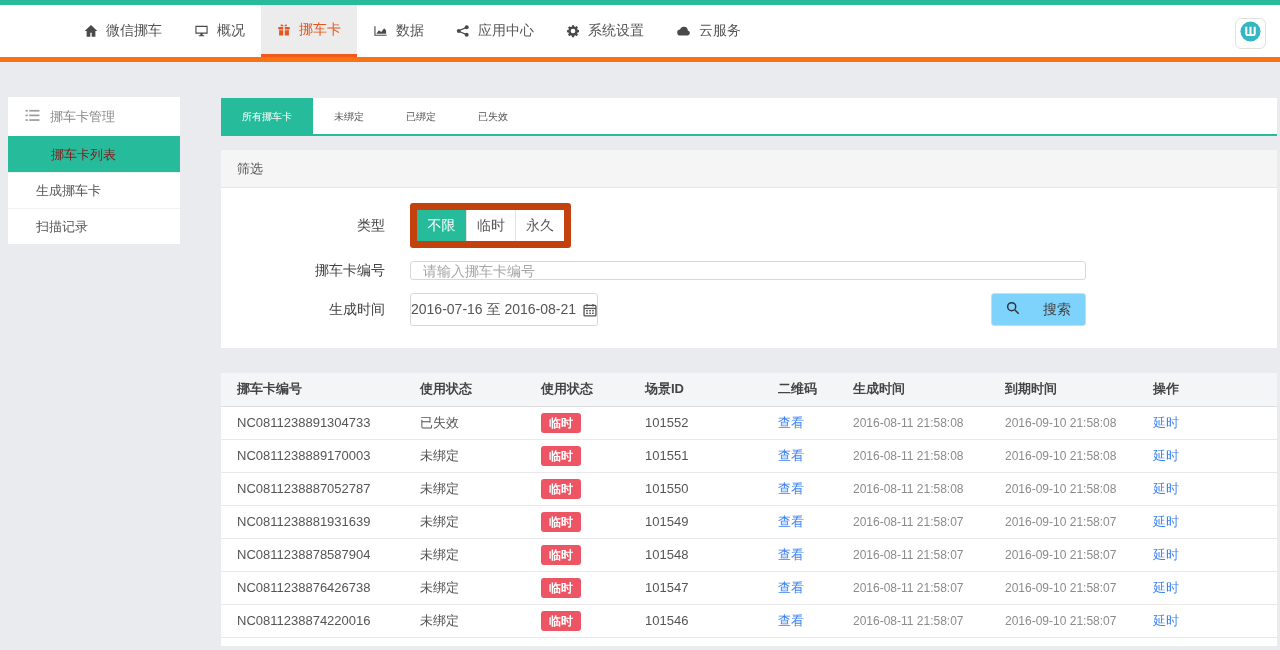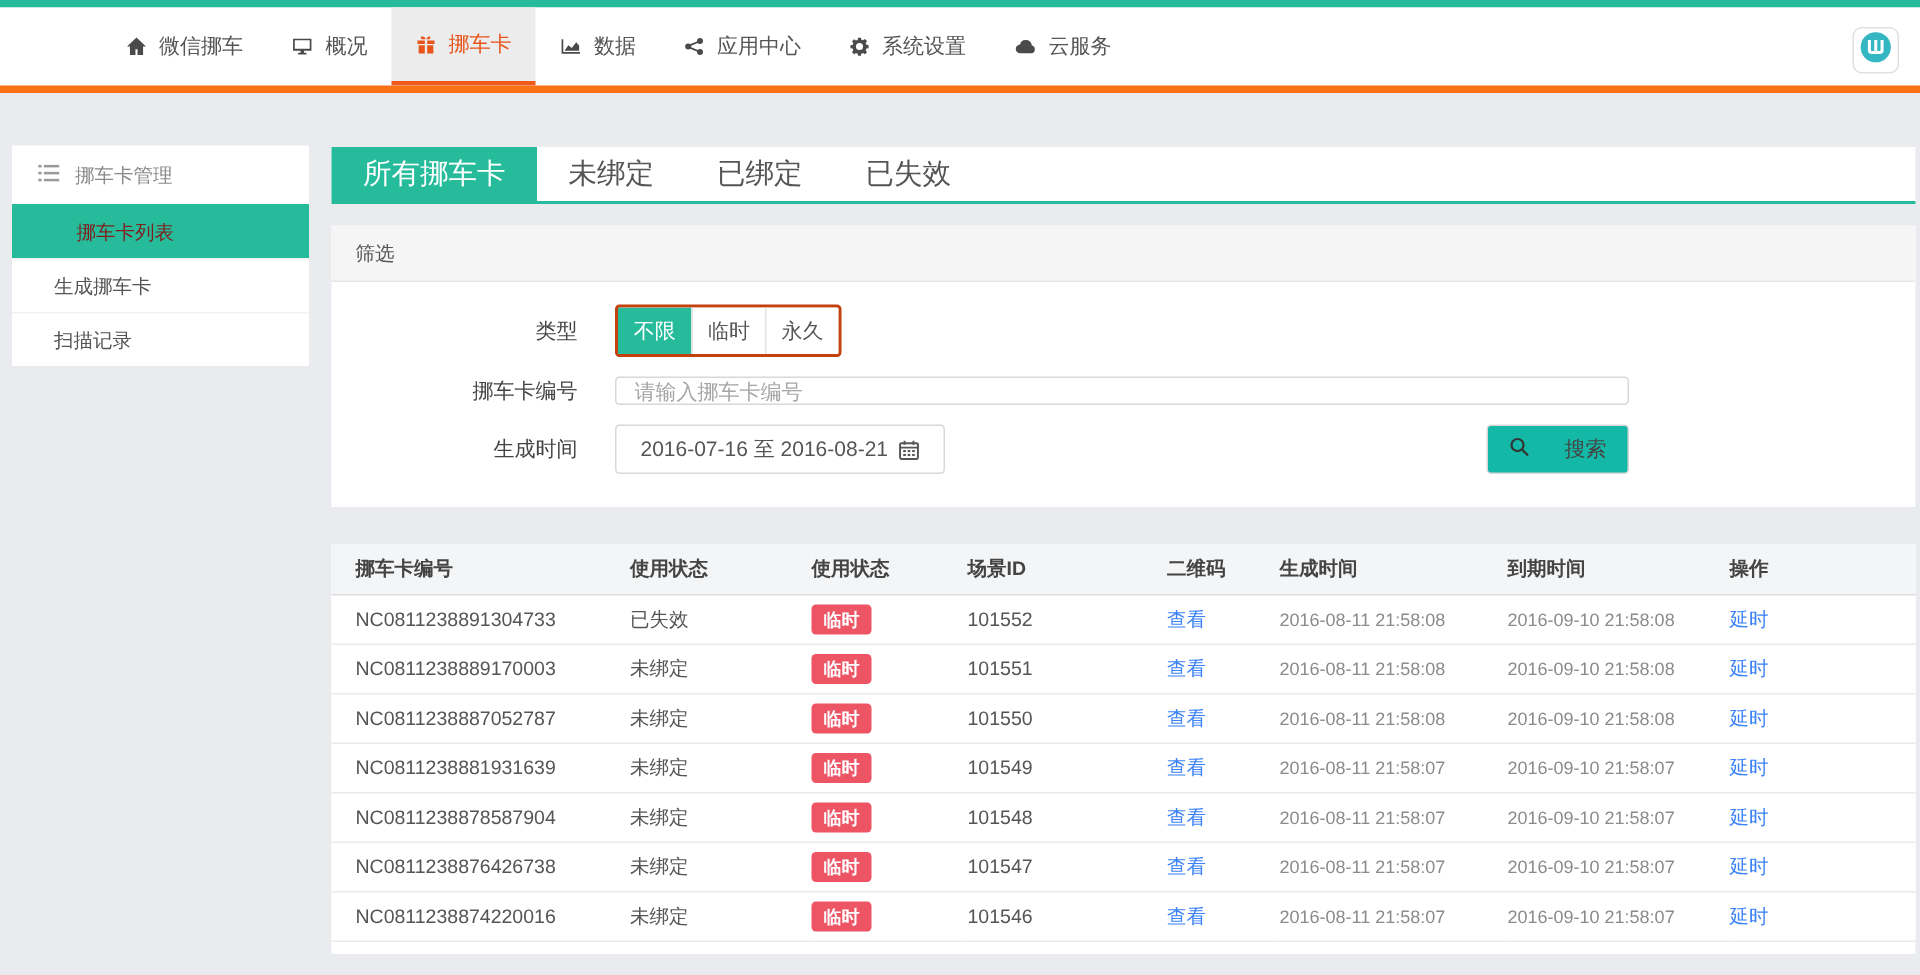--- a/index.html
+++ b/index.html
@@ -11,56 +11,56 @@
 
   
   .navbar { height:57px; background:#fff; border-bottom:5px solid #f97316; display:flex; align-items:stretch; padding-left:68px; position:relative; }
   .nav-item { display:flex; align-items:center; gap:8px; padding:0 16px; font-size:14px; color:#555; cursor:pointer; }
   .nav-item svg { display:block; fill:#4a4a4a; }
   .nav-item.active { background:#ececec; border-bottom:3px solid #f05a1b; color:#e8551c; }
   .nav-item.active svg { fill:#e8551c; }
   .logo-btn { position:absolute; right:14px; top:13px; width:31px; height:31px; background:#fff; border:1px solid #e0e0e0; border-radius:6px; display:flex; align-items:center; justify-content:center; cursor:pointer; }
 
   
-  .sidebar { position:absolute; left:8px; top:97px; width:198px; background:#fff; }
+  .sidebar { position:absolute; left:8px; top:97px; width:172px; background:#fff; }
   .sidebar-header { height:39px; display:flex; align-items:center; gap:10px; padding-left:17px; font-size:13px; color:#8a8a8a; }
   .sidebar-header svg { fill:#9a9a9a; }
   .sidebar-item { height:36px; line-height:36px; padding-left:28px; font-size:13px; color:#555; border-top:1px solid #f1f1f1; cursor:pointer; }
   .sidebar-item.active { background:#26bc9b; color:#7f1d1d; border-top-color:#26bc9b;padding-left:43px; }
 
   
   .main { position:absolute; left:221px; top:98px; width:1056px; }
 
   
   .tabs { background:#fff; height:38px; display:flex; border-bottom:2px solid #26bc9b; }
-  .tab { line-height:38px; padding:0 21px; font-size:19px; color:#555; cursor:pointer; }
+  .tab { line-height:38px; padding:0 21px; font-size:10px; color:#555; cursor:pointer; }
   .tab.active { background:#26bc9b; color:#fff; }
 
   
   .panel { margin-top:14px; background:#fff; }
   .panel-header { height:38px; line-height:37px; padding-left:16px; background:#f5f5f6; border-bottom:1px solid #e7e7e7; font-size:13px; color:#555; }
   .panel-body { padding:15px 0 22px; }
   .form-row { display:flex; align-items:center; margin-bottom:13px; }
   .form-row:last-child { margin-bottom:0; }
   .form-label { width:164px; text-align:right; margin-right:25px; font-weight:normal; font-size:14px; color:#444; }
   .form-content { width:676px; display:flex; align-items:center; }
   .form-content.spread { justify-content:space-between; }
 
-  .btn-group { display:inline-flex; border:2px solid #c2410c; border-radius:3px; overflow:hidden; background:#fff;align-items:flex-end; }
+  .btn-group { display:inline-flex; border:7px solid #c2410c; border-radius:3px; overflow:hidden; background:#fff;align-items:flex-end; }
   .seg { width:49px; height:31px; line-height:31px; text-align:center; font-size:14px; color:#555; background:#fff; border-left:1px solid #e3e3e3; cursor:pointer; }
   .seg:first-child { border-left:none; }
   .seg.active { background:#26bc9b; color:#fff; border-left-color:#26bc9b; }
 
   .text-input { width:676px; height:19px; border:1px solid #d8d8d8; border-radius:3px; padding:0 12px; font-size:14px; color:#555; outline:none; }
   .text-input::placeholder { color:#a6a6a6; }
 
-  .date-box { width:220px; height:33px; border:1px solid #d8d8d8; border-radius:3px; background:#fff; display:flex; align-items:center; justify-content:center; gap:7px; font-size:14px; color:#555; cursor:pointer; }
+  .date-box { width:188px; height:33px; border:1px solid #d8d8d8; border-radius:3px; background:#fff; display:flex; align-items:center; justify-content:center; gap:7px; font-size:14px; color:#555; cursor:pointer; }
   .date-box svg { display:block; }
 
-  .search-btn { height:33px; padding:0 14px; border:1px solid #d8d8d8; border-radius:3px; background:#14b8a6; display:flex; align-items:center; gap:23px; font-size:14px; color:#444; cursor:pointer; }
+  .search-btn { height:33px; padding:0 14px; border:1px solid #d8d8d8; border-radius:3px; background:#7dd3fc; display:flex; align-items:center; gap:23px; font-size:14px; color:#444; cursor:pointer; }
 
   
   .table-wrap { margin-top:25px; background:#fff; padding-bottom:8px; }
   table { width:1056px; border-collapse:collapse; table-layout:fixed; }
   thead th { background:#f4f5f6; height:33px; text-align:left; font-size:13px; font-weight:bold; color:#444; border-bottom:1px solid #dcdddf; }
   tbody td { height:33px; border-bottom:1px solid #e9e9e9; font-size:13px; color:#555; background:#fff; }
   th:first-child, td:first-child { padding-left:16px; }
   .ts { color:#8b8b8b; font-size:12px; }
   .link { color:#3b82f6; text-decoration:none; cursor:pointer; }
   .badge { display:inline-block; background:#ed5565; color:#fff; font-size:12px; font-weight:bold; line-height:1; padding:4px 8px; border-radius:3px; }

